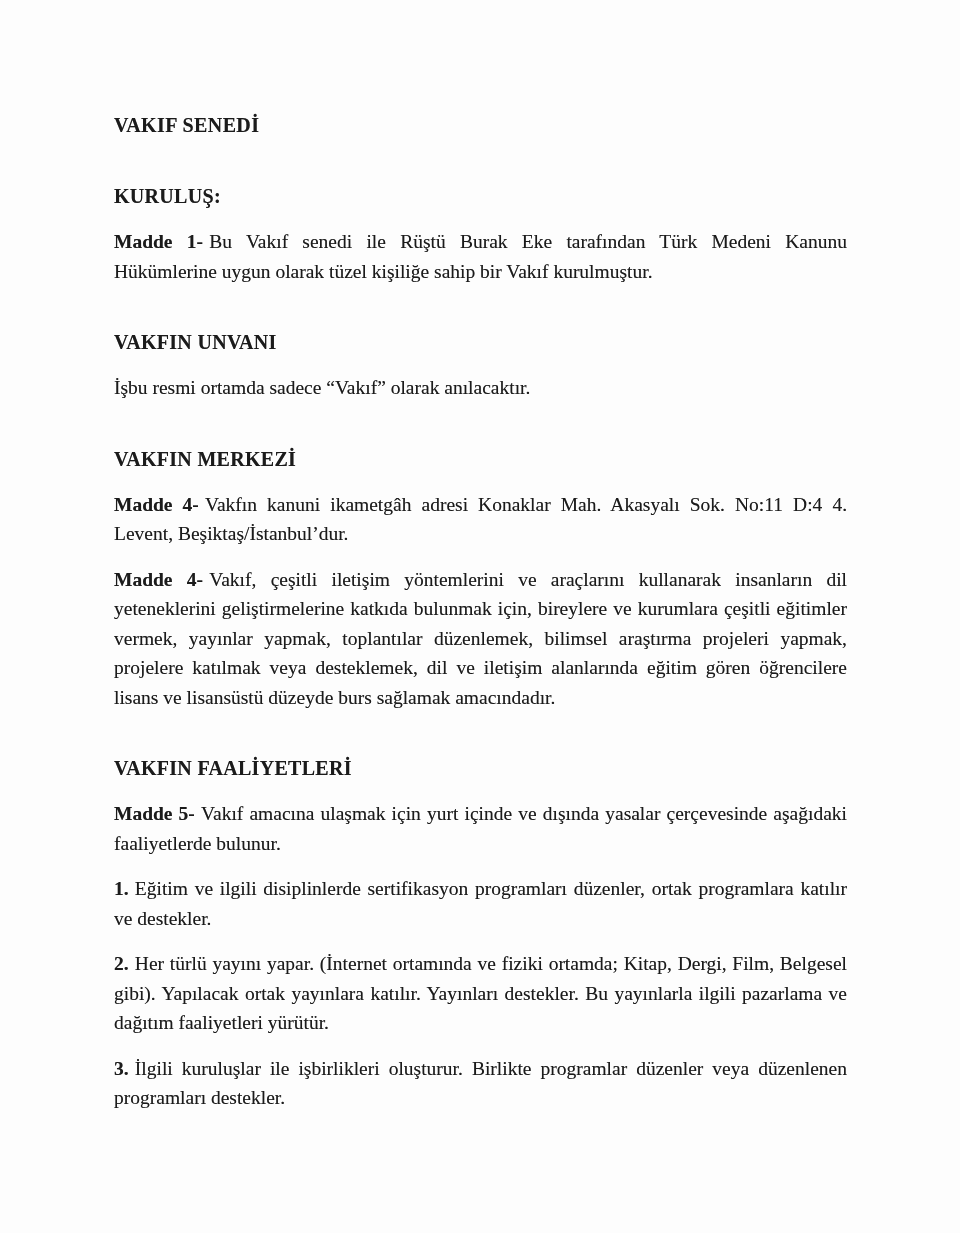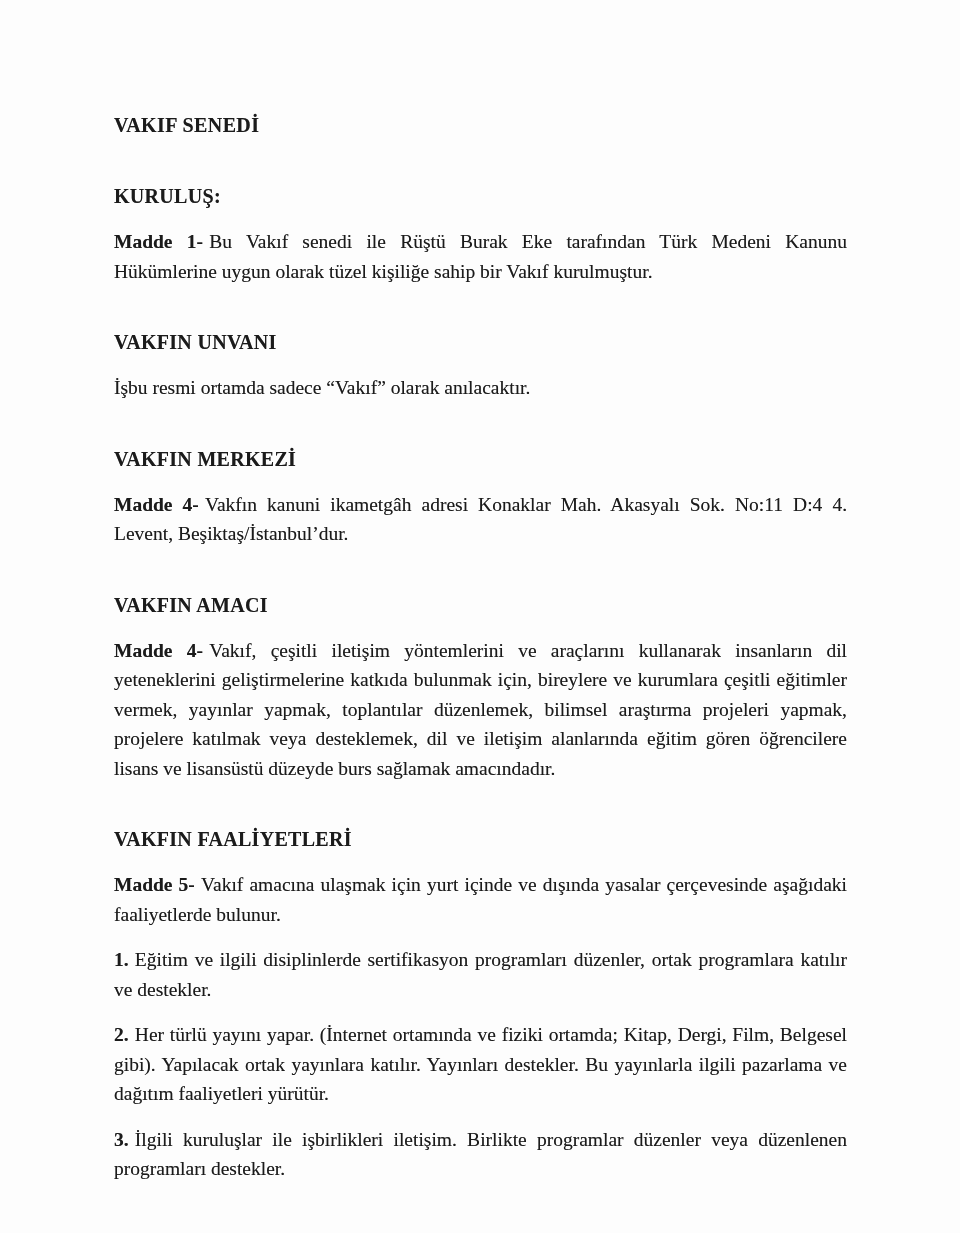--- a/index.html
+++ b/index.html
@@ -57,22 +57,21 @@
 
   <h2 class="section-heading">KURULUŞ:</h2>
   <p class="article"><span class="article-label">Madde 1-</span><span class="article-text">Bu Vakıf senedi ile Rüştü Burak Eke tarafından Türk Medeni Kanunu Hükümlerine uygun olarak tüzel kişiliğe sahip bir Vakıf kurulmuştur.</span></p>
 
   <h2 class="section-heading">VAKFIN UNVANI</h2>
   <p class="article"><span class="article-label"></span><span class="article-text">İşbu resmi ortamda sadece “Vakıf” olarak anılacaktır.</span></p>
 
   <h2 class="section-heading">VAKFIN MERKEZİ</h2>
   <p class="article"><span class="article-label">Madde 4-</span><span class="article-text">Vakfın kanuni ikametgâh adresi Konaklar Mah. Akasyalı Sok. No:11 D:4 4. Levent, Beşiktaş/İstanbul’dur.</span></p>
 
-  <h2 class="section-heading">VAKFIN AMACI</h2>
   <p class="article"><span class="article-label">Madde 4-</span><span class="article-text">Vakıf, çeşitli iletişim yöntemlerini ve araçlarını kullanarak insanların dil yeteneklerini geliştirmelerine katkıda bulunmak için, bireylere ve kurumlara çeşitli eğitimler vermek, yayınlar yapmak, toplantılar düzenlemek, bilimsel araştırma projeleri yapmak, projelere katılmak veya desteklemek, dil ve iletişim alanlarında eğitim gören öğrencilere lisans ve lisansüstü düzeyde burs sağlamak amacındadır.</span></p>
 
   <h2 class="section-heading">VAKFIN FAALİYETLERİ</h2>
   <p class="article"><span class="article-label">Madde 5-</span><span class="article-text">Vakıf amacına ulaşmak için yurt içinde ve dışında yasalar çerçevesinde aşağıdaki faaliyetlerde bulunur.</span></p>
   <p class="article"><span class="article-label">1.</span><span class="article-text">Eğitim ve ilgili disiplinlerde sertifikasyon programları düzenler, ortak programlara katılır ve destekler.</span></p>
   <p class="article"><span class="article-label">2.</span><span class="article-text">Her türlü yayını yapar. (İnternet ortamında ve fiziki ortamda; Kitap, Dergi, Film, Belgesel gibi). Yapılacak ortak yayınlara katılır. Yayınları destekler. Bu yayınlarla ilgili pazarlama ve dağıtım faaliyetleri yürütür.</span></p>
-  <p class="article"><span class="article-label">3.</span><span class="article-text">İlgili kuruluşlar ile işbirlikleri iletişim. Birlikte programlar düzenler veya düzenlenen programları destekler.</span></p>
+  <p class="article"><span class="article-label">3.</span><span class="article-text">İlgili kuruluşlar ile işbirlikleri oluşturur. Birlikte programlar düzenler veya düzenlenen programları destekler.</span></p>
 
 </div>
 
 </body></html>

